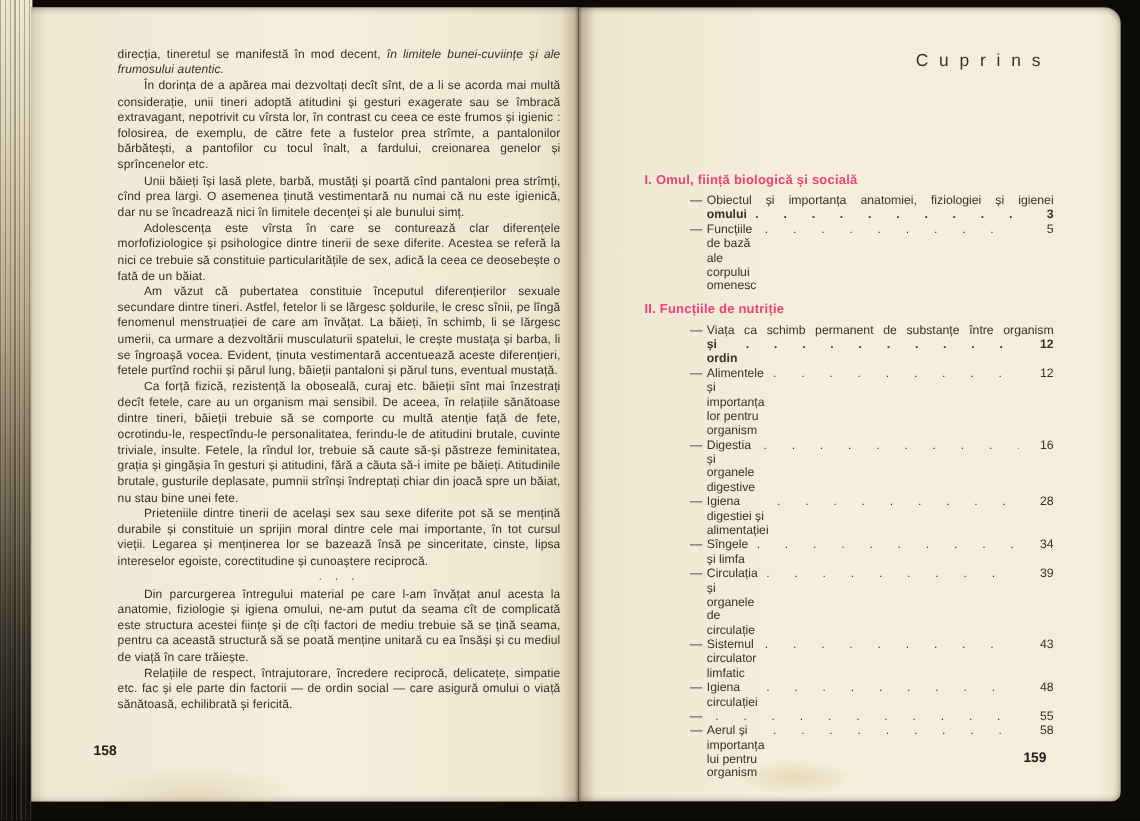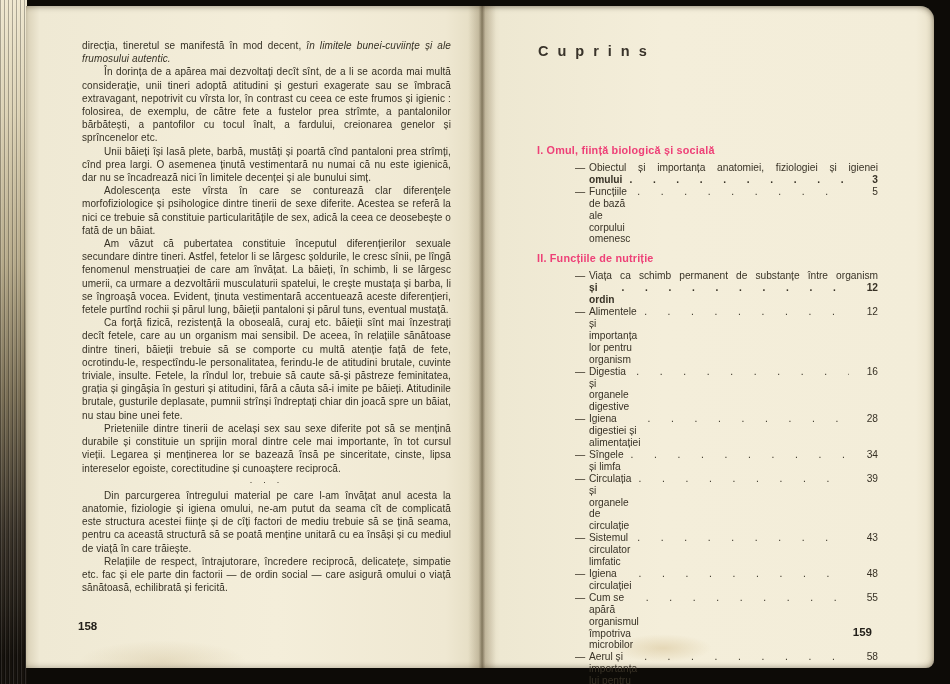--- a/index.html
+++ b/index.html
@@ -34,38 +34,38 @@
       radial-gradient(ellipse 70px 20px at 40% 97%, rgba(190,158,92,0.28), transparent 70%),
       linear-gradient(90deg,#ddd4ba 0%,#eee8d2 4%,#f4eeda 40%,#f3edd9 96%,#e9e1c8 100%);
     box-shadow:inset 0 4px 6px -4px rgba(40,30,15,0.5), inset 0 -4px 6px -4px rgba(40,30,15,0.35), inset -3px 0 6px -2px rgba(60,50,30,0.35);
   }
   .gutter{
     position:absolute;left:468px;top:6px;width:28px;height:662px;z-index:3;pointer-events:none;
     background:linear-gradient(90deg, rgba(84,66,36,0) 0%, rgba(84,66,36,0.22) 38%, rgba(56,42,18,0.50) 50%, rgba(84,66,36,0.22) 62%, rgba(84,66,36,0) 100%);
   }
   
   .left-text{
-    position:absolute;left:56px;top:33px;width:369px;
+    position:absolute;left:72px;top:33px;width:369px;
     font-size:10px;line-height:13.2px;letter-spacing:0.1px;
     text-align:justify;color:#353024;
   }
   .left-text p{margin:0;}
   .left-text p.ind{text-indent:22px;}
   .left-text .it{font-style:italic;}
   .sep-mark{
     height:14px;line-height:14px;text-align:center;
     font-size:9px;letter-spacing:4px;color:#353024;
   }
   .pageno{position:absolute;font-size:11.5px;font-weight:700;color:#23201a;}
   .pageno-left{left:52px;bottom:36px;}
   .pageno-right{right:62px;bottom:30px;}
   
   .toc-title{
-    margin:37px 58px 0 56px;text-align:left;
-    font-size:14.5px;font-weight:700;letter-spacing:9px;color:#39332a;
+    margin:37px 58px 0 56px;text-align:right;
+    font-size:14.5px;font-weight:400;letter-spacing:9px;color:#39332a;
   }
   .toc{margin:86px 56px 0 55px;}
   .toc-heading{
     color:#ee4077;font-weight:700;font-size:10.8px;line-height:11px;
     margin:8px 0 6px;letter-spacing:0.2px;
   }
   .toc-entries{padding-left:38px;}
   .toc-row{display:flex;align-items:baseline;font-size:10.2px;line-height:11.9px;color:#383226;}
   .bullet{flex:0 0 14px;}
   .lbl{white-space:normal;}
@@ -189,21 +189,20 @@
             <div class="toc-row">
               <span class="bullet">—</span>
               <span class="lbl">Igiena circulației</span>
               <span class="leader">.&nbsp;&nbsp;.&nbsp;&nbsp;.&nbsp;&nbsp;.&nbsp;&nbsp;.&nbsp;&nbsp;.&nbsp;&nbsp;.&nbsp;&nbsp;.&nbsp;&nbsp;.&nbsp;&nbsp;.&nbsp;&nbsp;.&nbsp;&nbsp;.&nbsp;&nbsp;.&nbsp;&nbsp;.&nbsp;&nbsp;.&nbsp;&nbsp;.&nbsp;&nbsp;.&nbsp;&nbsp;.&nbsp;&nbsp;.&nbsp;&nbsp;.&nbsp;&nbsp;.&nbsp;&nbsp;.&nbsp;&nbsp;.&nbsp;&nbsp;.&nbsp;&nbsp;.&nbsp;&nbsp;.&nbsp;&nbsp;.&nbsp;&nbsp;.&nbsp;&nbsp;.&nbsp;&nbsp;.&nbsp;&nbsp;.&nbsp;&nbsp;.&nbsp;&nbsp;.&nbsp;&nbsp;.&nbsp;&nbsp;.&nbsp;&nbsp;.&nbsp;&nbsp;.&nbsp;&nbsp;.&nbsp;&nbsp;.&nbsp;&nbsp;.&nbsp;&nbsp;</span>
               <span class="pnum">48</span>
             </div>
           </div>
           <div class="toc-entry">
             <div class="toc-row">
               <span class="bullet">—</span>
-              <span class="lbl">Cum se apără organismul împotriva microbilor</span>
               <span class="leader">.&nbsp;&nbsp;.&nbsp;&nbsp;.&nbsp;&nbsp;.&nbsp;&nbsp;.&nbsp;&nbsp;.&nbsp;&nbsp;.&nbsp;&nbsp;.&nbsp;&nbsp;.&nbsp;&nbsp;.&nbsp;&nbsp;.&nbsp;&nbsp;.&nbsp;&nbsp;.&nbsp;&nbsp;.&nbsp;&nbsp;.&nbsp;&nbsp;.&nbsp;&nbsp;.&nbsp;&nbsp;.&nbsp;&nbsp;.&nbsp;&nbsp;.&nbsp;&nbsp;.&nbsp;&nbsp;.&nbsp;&nbsp;.&nbsp;&nbsp;.&nbsp;&nbsp;.&nbsp;&nbsp;.&nbsp;&nbsp;.&nbsp;&nbsp;.&nbsp;&nbsp;.&nbsp;&nbsp;.&nbsp;&nbsp;.&nbsp;&nbsp;.&nbsp;&nbsp;.&nbsp;&nbsp;.&nbsp;&nbsp;.&nbsp;&nbsp;.&nbsp;&nbsp;.&nbsp;&nbsp;.&nbsp;&nbsp;.&nbsp;&nbsp;.&nbsp;&nbsp;</span>
               <span class="pnum">55</span>
             </div>
           </div>
           <div class="toc-entry">
             <div class="toc-row">
               <span class="bullet">—</span>
               <span class="lbl">Aerul și importanța lui pentru organism</span>
               <span class="leader">.&nbsp;&nbsp;.&nbsp;&nbsp;.&nbsp;&nbsp;.&nbsp;&nbsp;.&nbsp;&nbsp;.&nbsp;&nbsp;.&nbsp;&nbsp;.&nbsp;&nbsp;.&nbsp;&nbsp;.&nbsp;&nbsp;.&nbsp;&nbsp;.&nbsp;&nbsp;.&nbsp;&nbsp;.&nbsp;&nbsp;.&nbsp;&nbsp;.&nbsp;&nbsp;.&nbsp;&nbsp;.&nbsp;&nbsp;.&nbsp;&nbsp;.&nbsp;&nbsp;.&nbsp;&nbsp;.&nbsp;&nbsp;.&nbsp;&nbsp;.&nbsp;&nbsp;.&nbsp;&nbsp;.&nbsp;&nbsp;.&nbsp;&nbsp;.&nbsp;&nbsp;.&nbsp;&nbsp;.&nbsp;&nbsp;.&nbsp;&nbsp;.&nbsp;&nbsp;.&nbsp;&nbsp;.&nbsp;&nbsp;.&nbsp;&nbsp;.&nbsp;&nbsp;.&nbsp;&nbsp;.&nbsp;&nbsp;.&nbsp;&nbsp;.&nbsp;&nbsp;</span>
               <span class="pnum">58</span>

